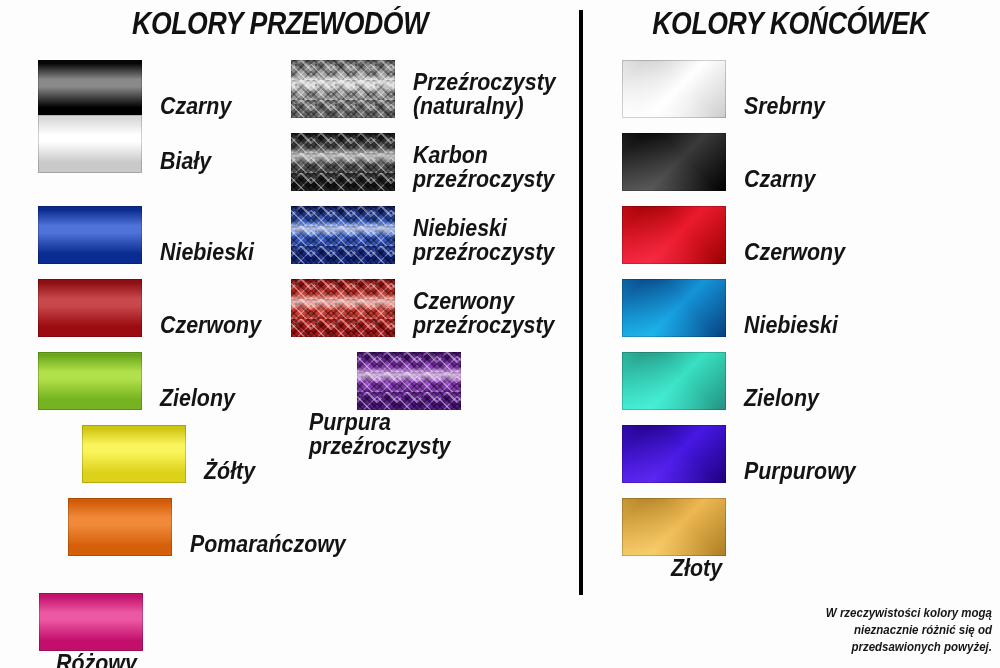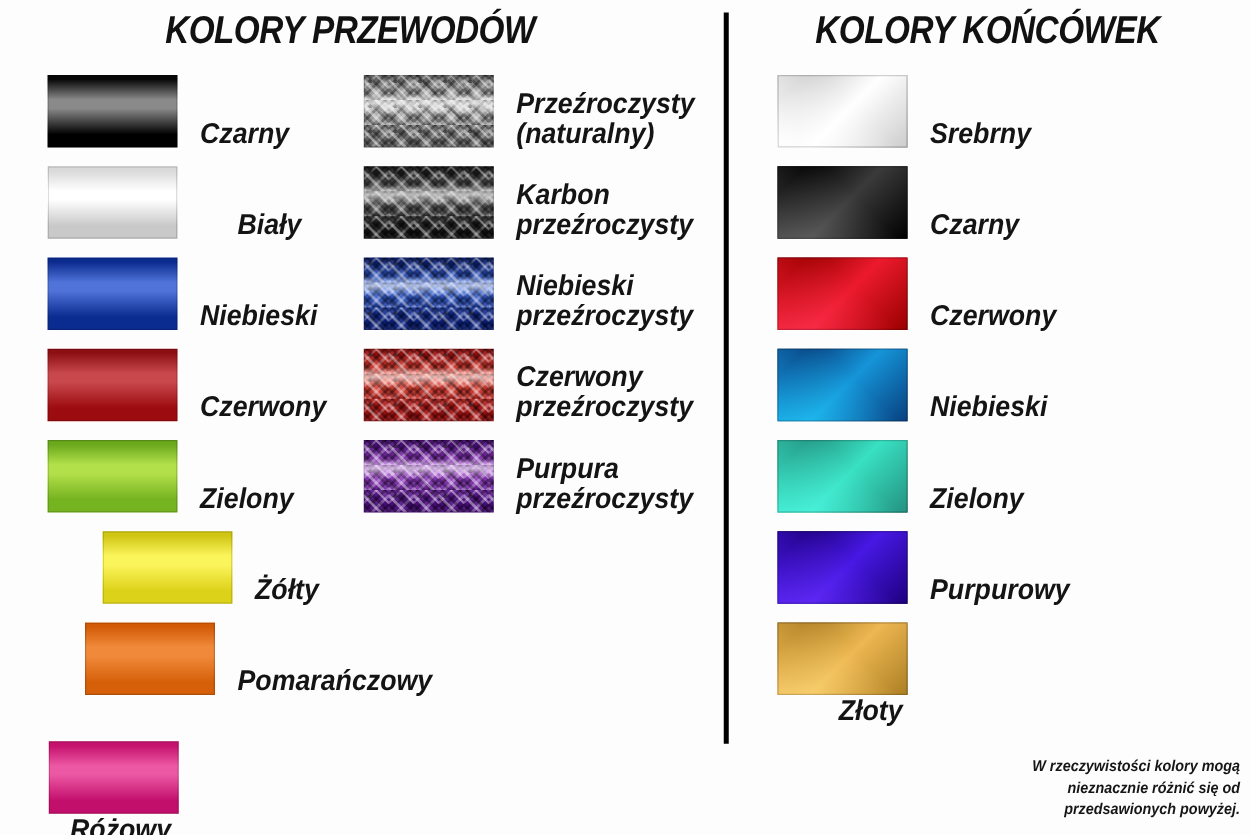--- a/index.html
+++ b/index.html
@@ -107,21 +107,21 @@
 
   <div class="title" id="title-right">KOLORY KOŃCÓWEK</div>
 
   <div class="divider"></div>
 
   <div id="col-solid">
       <div class="row" style="left: 38px; top: 60px;">
         <div class="sw" style="background: linear-gradient(rgb(7, 7, 7) 0%, rgb(7, 7, 7) 6%, rgb(138, 138, 138) 34%, rgb(138, 138, 138) 46%, rgb(0, 0, 0) 82%, rgb(0, 0, 0) 100%);"></div>
         <div class="lbl">Czarny</div>
       </div>
-      <div class="row" style="left: 38px; top: 133px; gap: 30px;">
+      <div class="row" style="left: 38px; top: 115px;">
         <div class="sw" style="background: linear-gradient(rgb(217, 217, 217) 0%, rgb(217, 217, 217) 6%, rgb(255, 255, 255) 34%, rgb(255, 255, 255) 46%, rgb(201, 201, 201) 82%, rgb(201, 201, 201) 100%);"></div>
         <div class="lbl">Biały</div>
       </div>
       <div class="row" style="left: 38px; top: 206px;">
         <div class="sw" style="background: linear-gradient(rgb(11, 42, 142) 0%, rgb(11, 42, 142) 6%, rgb(79, 115, 217) 34%, rgb(79, 115, 217) 46%, rgb(10, 44, 145) 82%, rgb(10, 44, 145) 100%);"></div>
         <div class="lbl">Niebieski</div>
       </div>
       <div class="row" style="left: 38px; top: 279px;">
         <div class="sw" style="background: linear-gradient(rgb(141, 15, 20) 0%, rgb(141, 15, 20) 6%, rgb(200, 72, 76) 34%, rgb(200, 72, 76) 46%, rgb(156, 11, 16) 82%, rgb(156, 11, 16) 100%);"></div>
         <div class="lbl">Czerwony</div>
@@ -165,21 +165,21 @@
         <div class="lbl">Niebieski
 przeźroczysty</div>
       </div>
       <div class="row" style="left: 291px; top: 279px;">
         <div class="sw weave" style="background: linear-gradient(rgb(154, 13, 13) 0%, rgb(154, 13, 13) 6%, rgb(224, 74, 60) 34%, rgb(224, 74, 60) 46%, rgb(165, 16, 16) 82%, rgb(165, 16, 16) 100%);">
           <div class="hl"></div>
         </div>
         <div class="lbl">Czerwony
 przeźroczysty</div>
       </div>
-      <div class="row" style="left: 291px; top: 352px;">
+      <div class="row" style="left: 291px; top: 352px; flex-direction: column;">
         <div class="sw weave" style="background: linear-gradient(rgb(74, 12, 122) 0%, rgb(74, 12, 122) 6%, rgb(156, 70, 200) 34%, rgb(156, 70, 200) 46%, rgb(78, 15, 130) 82%, rgb(78, 15, 130) 100%);">
           <div class="hl"></div>
         </div>
         <div class="lbl">Purpura
 przeźroczysty</div>
       </div>
     </div>
   <div id="col-connectors">
       <div class="row" style="left: 622px; top: 60px;">
         <div class="sw" style="background: linear-gradient(135deg, rgb(141, 141, 141) 0%, rgb(141, 141, 141) 14%, rgb(255, 255, 255) 52%, rgb(141, 141, 141) 100%), linear-gradient(45deg, rgb(255, 255, 255) 0%, rgb(141, 141, 141) 60%); background-blend-mode: screen;"></div>

